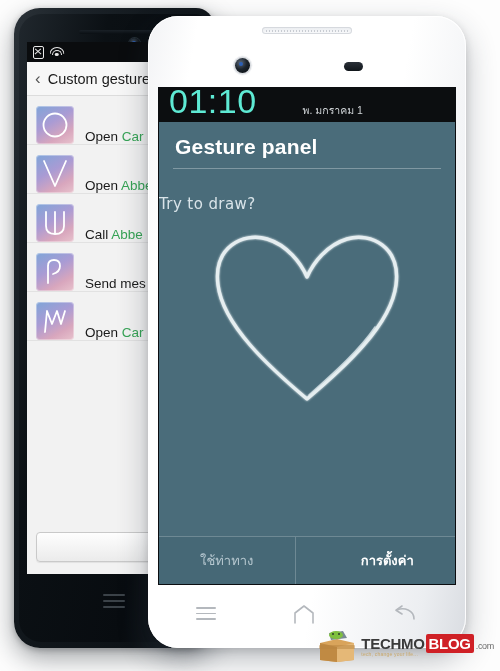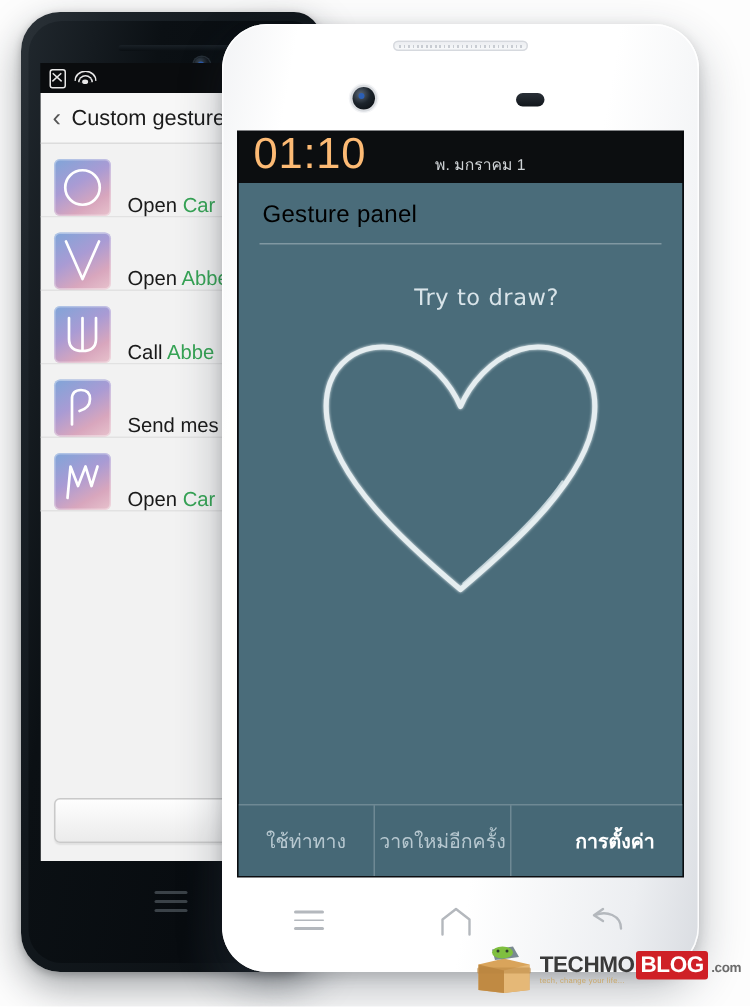--- a/index.html
+++ b/index.html
@@ -160,34 +160,33 @@
   #wp-screen {
     position:absolute; left:11px; top:72px; right:11px; height:496px;
     background:#000; overflow:hidden;
     box-shadow: 0 0 0 1px #0b0d10;
   }
 
   .sb {
     height: 34px; background:#0c0e10; display:flex; align-items:flex-end; gap:6px;
     padding: 0 0 4px 10px;
   }
-  .sb-time { font-size:29px; color:#fdba74; letter-spacing:.5px; line-height:1; font-weight:300; }
+  .sb-time { font-size:34px; color:#5eead4; letter-spacing:.5px; line-height:1; font-weight:300; }
   .sb-date { font-size:10.5px; color:#cfd3d6; line-height:1; padding-bottom:3px;margin-left:40px; }
 
   .gp { height: calc(100% - 34px); background:#4a6c7a; position:relative; display:flex; flex-direction:column; }
   .gp-title {
-    padding: 13px 0 9px 16px; font-size:16px; color:#000000; letter-spacing:.2px;
+    padding: 13px 0 9px 16px; font-size:21px; color:#ffffff; letter-spacing:.2px;font-weight:bold;
   }
   .gp-rule { height:1px; margin:0 14px; background:rgba(255,255,255,.30); }
   .gp-canvas { flex:1; position:relative; }
   .gp-hint {
-    position:absolute; left:0; right:0; top:26px; text-align:center;
+    position:absolute; left:0; right:0; top:26px; text-align:left;
     font-size:15px; color:#d9e4e9; letter-spacing:.4px;
     font-family:"DejaVu Sans", sans-serif;
-    padding-left:35px;
   }
   .gp-heart { position:absolute; left:50%; top:58px; transform:translateX(-50%); }
 
   .gp-actions {
     height: 48px; display:flex; border-top:1px solid rgba(255,255,255,.22);
     background:#466876;
   }
   .gp-btn {
     flex:1; display:flex; align-items:center; justify-content:center;
     font-size:13px; color:#b7c8d0; font-family:"DejaVu Sans", sans-serif;
@@ -205,21 +204,21 @@
   
   #watermark {
     position:absolute; right:6px; bottom:8px;
     display:flex; align-items:center; gap:4px;
   }
   .wm-text { font-size:15px; font-weight:bold; letter-spacing:-.3px; line-height:1; }
   .wm-techmo { color:#3a3a3a; }
   .wm-blog {
     background:#cf2026; color:#fff; padding:1px 3px; border-radius:2px; margin-left:1px;
   }
-  .wm-com { color:#6b6b6b; font-size:9px; font-weight:bold; margin-left:2px;margin-top:11px; }
+  .wm-com { color:#6b6b6b; font-size:9px; font-weight:normal; margin-left:2px;margin-top:11px; }
   .wm-tag { font-size:5px; color:#c9a86a; letter-spacing:.2px; }
 </style>
 </head>
 <body>
 
 <div id="stage">
 
   <div id="black-phone">
     <div class="bp-inner">
       <div class="bp-speaker"></div>
@@ -362,21 +361,20 @@
                      C 78 18, 92 36, 98 50
                      C 104 36, 118 18, 138 12
                      C 162 5, 192 20, 187 58
                      C 182 98, 136 140, 98 172 Z" fill="none" stroke="#eef5f7" stroke-width="3.4" stroke-linecap="round" stroke-linejoin="round" opacity="0.95" filter="url(#chalk)"></path>
             <path d="M100 168 C 120 150, 150 124, 166 100" fill="none" stroke="#dfeaee" stroke-width="1.6" stroke-linecap="round" opacity="0.75"></path>
           </svg>
         </div>
 
         <div class="gp-actions">
           <div class="gp-btn">ใช้ท่าทาง</div>
-          <div class="gp-btn">วาดใหม่อีกครั้ง</div>
           <div class="gp-btn active">การตั้งค่า</div>
         </div>
       </div>
     </div>
 
     <div class="wp-navbar">
       <span class="nav-menu">
         <i></i>
           <i></i>
           <i></i>

